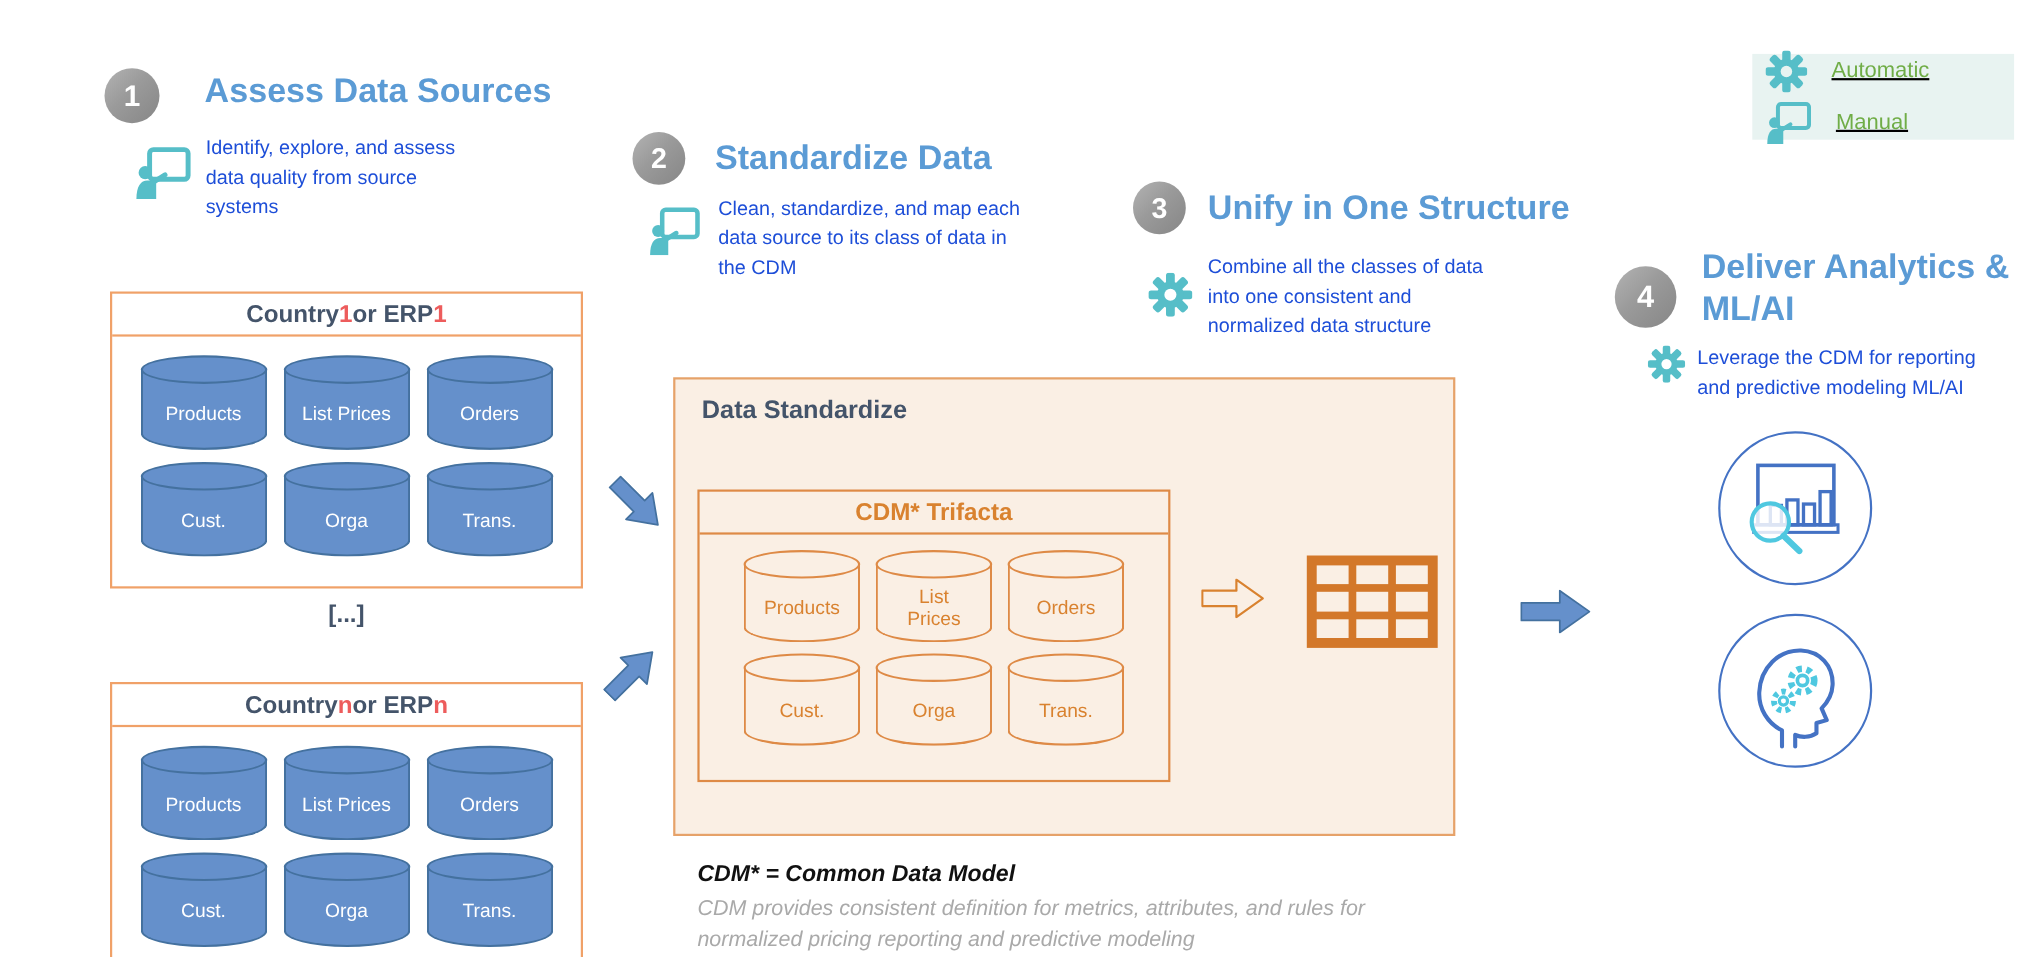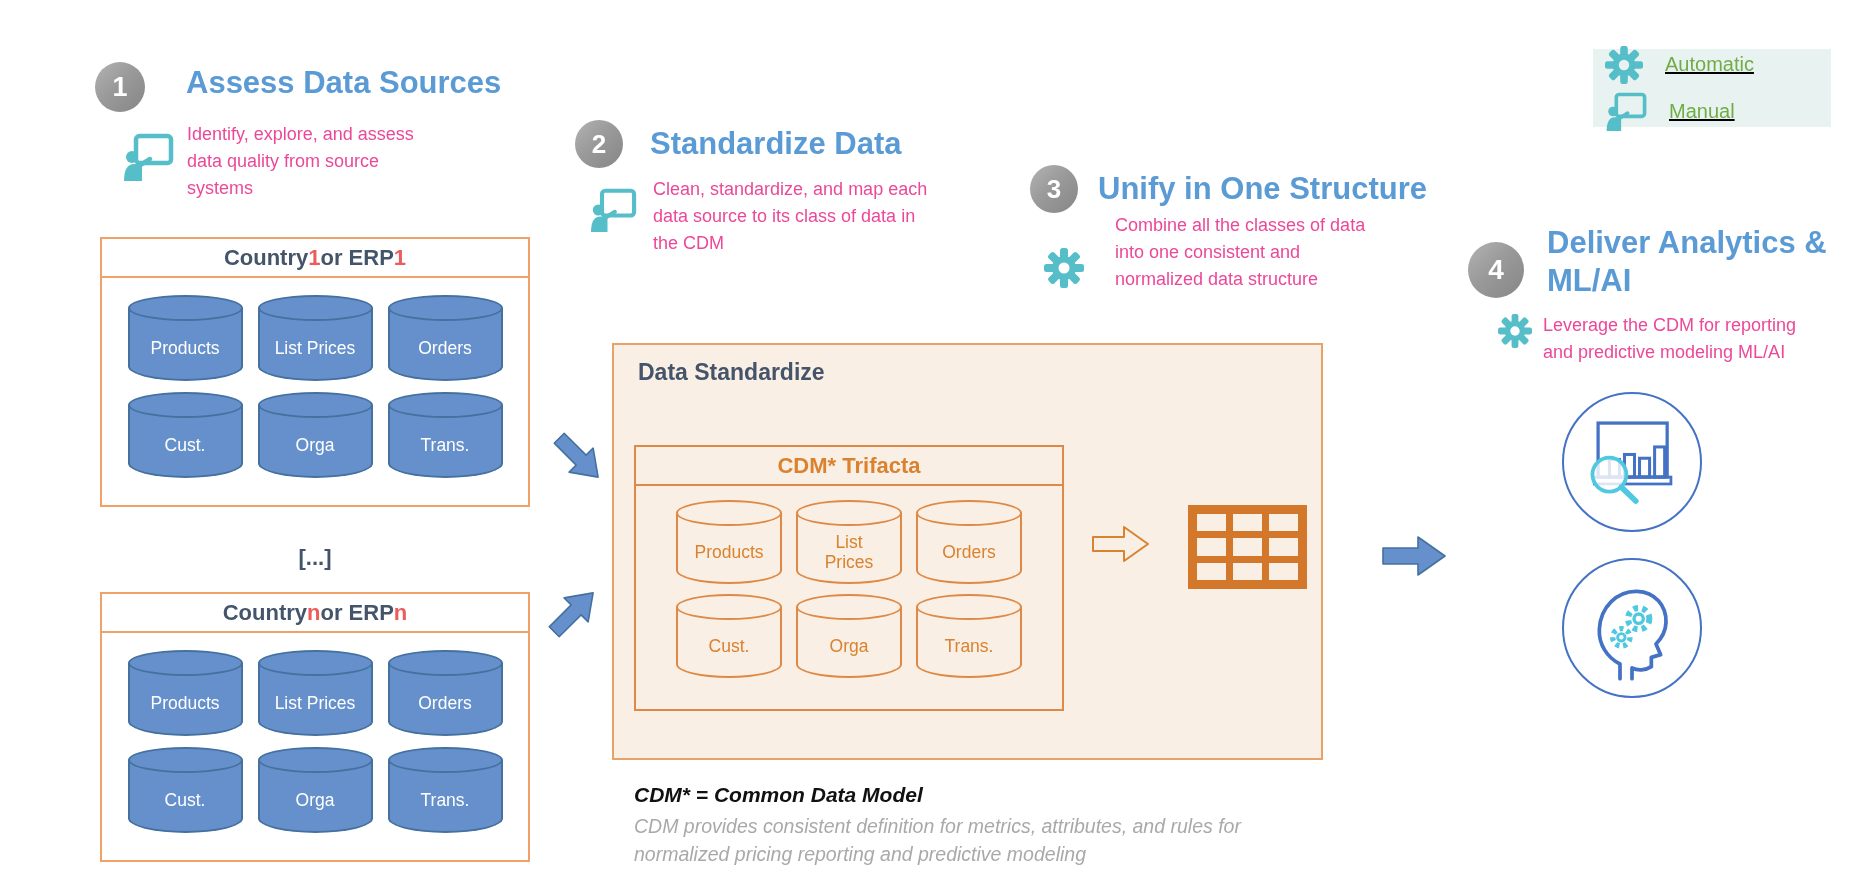--- a/index.html
+++ b/index.html
@@ -6,24 +6,24 @@
   body{font-family:"Liberation Sans",sans-serif;}
   .canvas{position:relative;width:1856px;height:870px;background:#fff;overflow:hidden;}
   .abs{position:absolute;}
 
   
   .badge{position:absolute;border-radius:50%;color:#fff;font-weight:700;
          display:flex;align-items:center;justify-content:center;
          background:linear-gradient(135deg,#b3b3b3 0%,#9a9a9a 45%,#868686 100%);}
   .step-title{position:absolute;color:#5B9BD5;font-weight:700;font-size:31px;line-height:1.22;white-space:nowrap;}
   .step-title.wrap{white-space:normal;}
-  .step-desc{position:absolute;color:#ec4899;font-size:18px;line-height:1.5;}
-
-  
-  .src-box{position:absolute;border:2px solid #F0A168;background:#fff;box-sizing:border-box;}
+  .step-desc{position:absolute;color:#1d4ed8;font-size:18px;line-height:1.5;}
+
+  
+  .src-box{position:absolute;border:2px solid #F0A168;background:#fff;box-sizing:border-box;margin-top:28px;}
   .src-title{height:37px;border-bottom:2px solid #F0A168;display:flex;align-items:center;justify-content:center;
              font-size:22px;font-weight:700;color:#44546A;}
   .red{color:#ED5C5C;}
   .cyl-grid{display:flex;flex-wrap:wrap;justify-content:center;column-gap:15px;row-gap:11px;padding-top:17px;}
 
   
   .cyl{position:relative;width:115px;height:86px;flex:0 0 auto;}
   .cyl .cyl-body{position:absolute;left:0;right:0;top:13px;bottom:0;box-sizing:border-box;
        border:2px solid var(--s);border-top:none;border-radius:0 0 58px 58px / 0 0 15px 15px;background:var(--f);}
   .cyl .cyl-top{position:absolute;left:0;right:0;top:0;height:26px;box-sizing:border-box;
@@ -112,21 +112,21 @@
           <rect x="27" y="16" width="13" height="8" rx="2.5"></rect>
         <rect x="16" y="0" width="8" height="13" rx="2.5" transform="rotate(45 20 20)"></rect>
         <rect x="16" y="27" width="8" height="13" rx="2.5" transform="rotate(45 20 20)"></rect>
         <rect x="0" y="16" width="13" height="8" rx="2.5" transform="rotate(45 20 20)"></rect>
         <rect x="27" y="16" width="13" height="8" rx="2.5" transform="rotate(45 20 20)"></rect>
         <circle cx="20" cy="20" r="12"></circle>
       </g>
       <circle cx="20" cy="20" r="5.5" fill="#fff" class="gear-hole"></circle>
     </svg>
   </div>
-  <div class="step-desc" style="left:1098px;top:212px;width:270px;margin-left:17px;">Combine all the classes of data into one consistent and normalized data structure</div>
+  <div class="step-desc" style="left:1098px;top:229px;width:270px;">Combine all the classes of data into one consistent and normalized data structure</div>
 
   <div class="badge" style="left:1468px;top:242px;width:56px;height:56px;font-size:28px;">4</div>
   <div class="step-title wrap" style="left:1547px;top:224px;width:285px;">Deliver Analytics &amp; ML/AI</div>
   <div class="abs teal" style="left:1498px;top:314px;">
     <svg viewBox="0 0 40 40" width="34" height="34">
       <g fill="currentColor">
         <rect x="16" y="0" width="8" height="13" rx="2.5"></rect>
           <rect x="16" y="27" width="8" height="13" rx="2.5"></rect>
         <rect x="0" y="16" width="13" height="8" rx="2.5"></rect>
           <rect x="27" y="16" width="13" height="8" rx="2.5"></rect>

